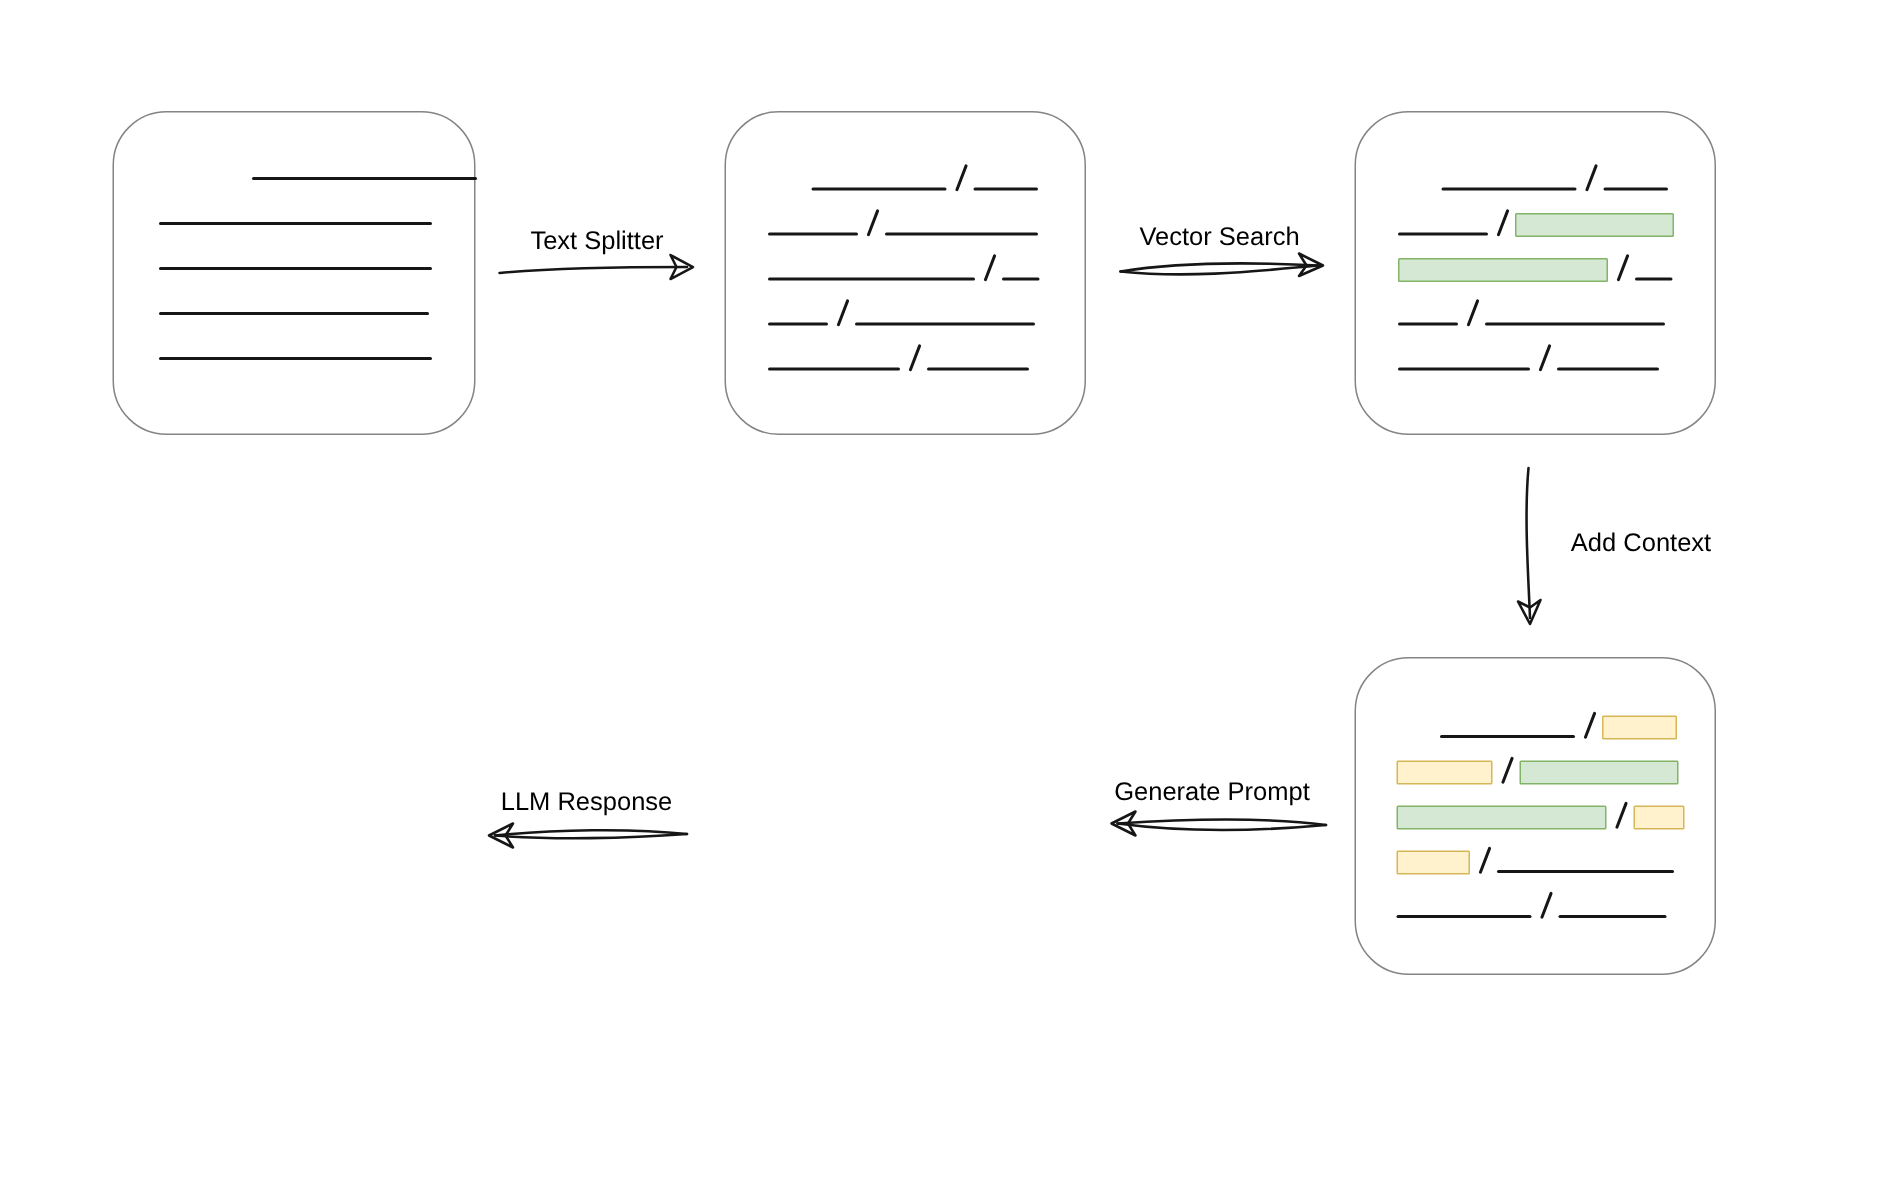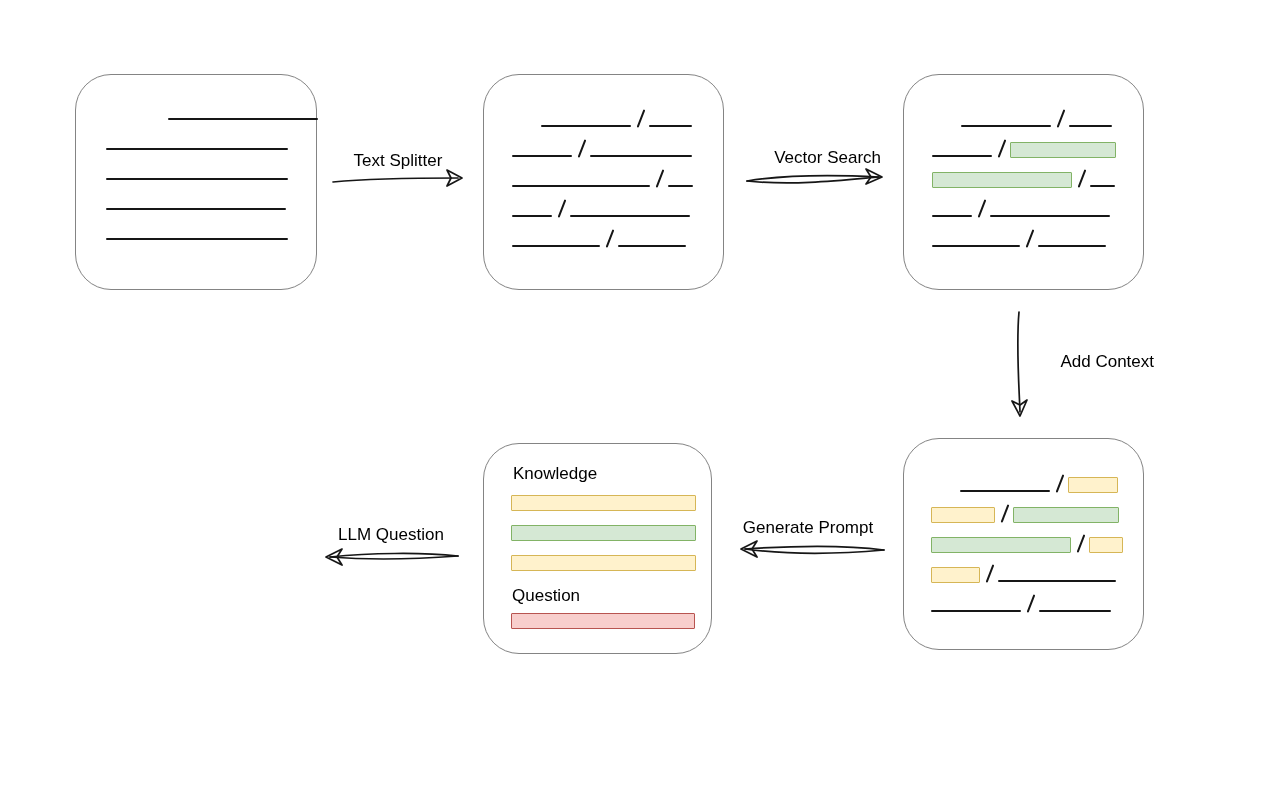--- a/index.html
+++ b/index.html
@@ -109,40 +109,20 @@
         </div>
         <div class="row">
           <span class="seg-line" style="width: 88px;"></span>
           <span class="seg-slash"></span>
           <span class="seg-line" style="width: 68px;"></span>
         </div>
       </div>
   </div>
 
 
-  <div class="box" style="left:483px; top:443px; width:227px; height:209px;">
-    <div class="box-title" style="left:29px; top:19px;">Knowledge</div>
-    <div class="rows" style="left:27px; top:37px;">
-        <div class="row">
-          <span class="seg-chunk c-yellow" style="width: 183px;"></span>
-        </div>
-        <div class="row">
-          <span class="seg-chunk c-green" style="width: 183px;"></span>
-        </div>
-        <div class="row">
-          <span class="seg-chunk c-yellow" style="width: 183px;"></span>
-        </div>
-      </div>
-    <div class="box-title" style="left:28px; top:141px;">Question</div>
-    <div class="rows" style="left:27px; top:155px;">
-        <div class="row">
-          <span class="seg-chunk c-red" style="width: 182px;"></span>
-        </div>
-      </div>
-  </div>
 
   <div class="box" style="left:903px; top:438px; width:239px; height:210px;">
     <div class="rows" style="left:27px; top:24px;">
         <div class="row">
           <span class="seg-line" style="width: 90px; margin-left: 29px;"></span>
           <span class="seg-slash"></span>
           <span class="seg-chunk c-yellow" style="width: 48px;"></span>
         </div>
         <div class="row">
           <span class="seg-chunk c-yellow" style="width: 62px;"></span>
@@ -161,24 +141,24 @@
         </div>
         <div class="row">
           <span class="seg-line" style="width: 90px;"></span>
           <span class="seg-slash"></span>
           <span class="seg-line" style="width: 72px;"></span>
         </div>
       </div>
   </div>
 
   <div class="arrow-label" style="left:330px; top:150px; width:136px;">Text Splitter</div>
-  <div class="arrow-label" style="left:745px; top:147px; width:136px;text-align:right;">Vector Search</div>
-  <div class="arrow-label" style="left:1034px; top:351px; width:120px; text-align:right;">Add Context</div>
+  <div class="arrow-label" style="left:745px; top:147px; width:136px;">Vector Search</div>
+  <div class="arrow-label" style="left:1034px; top:351px; width:120px; text-align:center;">Add Context</div>
   <div class="arrow-label" style="left:732px; top:517px; width:152px;text-align:center;">Generate Prompt</div>
-  <div class="arrow-label" style="left:326px; top:524px; width:130px;">LLM Question</div>
+  <div class="arrow-label" style="left:326px; top:524px; width:130px;">LLM Response</div>
 
 
   <svg class="arrows" width="1262" height="792" viewBox="0 0 1262 792">
     <g>
       <path d="M333 182 C 375 178, 425 178, 458 178"></path>
       <path d="M447 170 L462 178 L447 186 L451 178 Z"></path>
     </g>
     <g>
       <path d="M747 181 C 790 174, 840 175, 879 177"></path>
       <path d="M747 181 C 795 186, 845 180, 879 177"></path>

